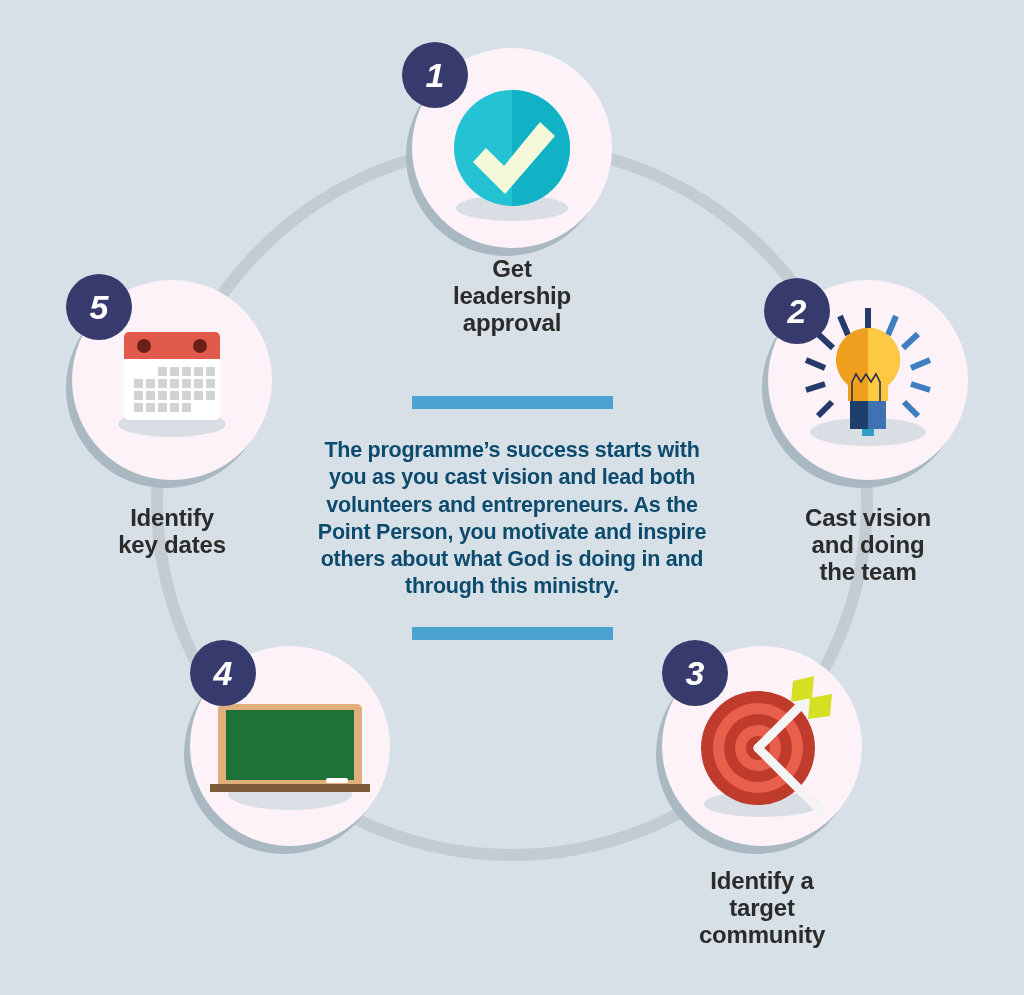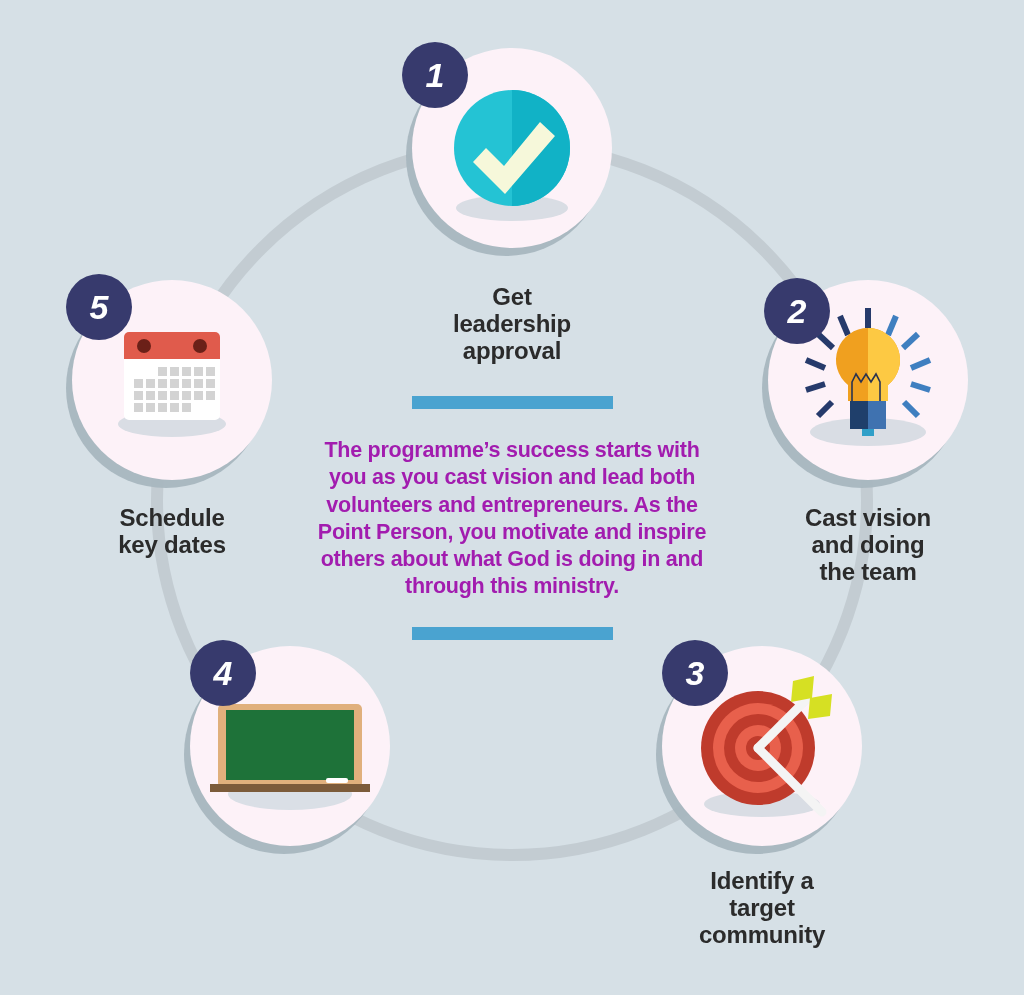--- a/index.html
+++ b/index.html
@@ -103,21 +103,21 @@
     z-index: 5;
   }
   .rule {
     width: 201px;
     height: 13px;
     background: #4aa3d0;
     margin: 0 auto;
   }
   .rule.bottom { margin-top: 26px; }
   .center-text {
-    color: #a21caf;
+    color: #0c4a6e;
     font-size: 21.5px;
     font-weight: bold;
     line-height: 1.27;
     letter-spacing: -0.25px;
     margin: 28px 0 0 0;
     padding: 0 8px;
   }
 </style>
 </head>
 <body>
@@ -133,21 +133,21 @@
     <div class="node-disc">
       <svg class="node-icon" viewBox="0 0 200 200">
         <ellipse cx="100" cy="160" rx="56" ry="13" fill="#d9dde4"></ellipse>
         <circle cx="100" cy="100" r="58" fill="#24c3d4"></circle>
         <path d="M100 42 a58 58 0 0 1 0 116 z" fill="#11b2c6"></path>
         <path d="M74 100 L92 118 L128 74 L143 88 L93 146 L61 114 Z" fill="#f6f8da"></path>
       </svg>
     </div>
     <div class="badge" style="left:-10px; top:-6px;">1</div>
   </div>
-  <div class="label" style="left:392px; top:284px; width:240px;">Get
+  <div class="label" style="left:392px; top:256px; width:240px;">Get
 leadership
 approval</div>
 
   <div class="node" style="left:768px; top:280px;">
     <div class="node-plate"></div>
     <div class="node-disc">
       <svg class="node-icon" viewBox="0 0 200 200">
         <ellipse cx="100" cy="152" rx="58" ry="14" fill="#d9dde4"></ellipse>
         <g stroke-linecap="butt">
           <line x1="100" y1="28" x2="100" y2="48" stroke="#263a6b" stroke-width="6"></line>
@@ -247,21 +247,21 @@
           <rect x="62" y="123" width="9" height="9"></rect>
             <rect x="74" y="123" width="9" height="9"></rect>
           <rect x="86" y="123" width="9" height="9"></rect>
             <rect x="98" y="123" width="9" height="9"></rect>
           <rect x="110" y="123" width="9" height="9"></rect>
         </g>
       </svg>
     </div>
     <div class="badge" style="left:-6px; top:-6px;">5</div>
   </div>
-  <div class="label" style="left:52px; top:505px; width:240px;">Schedule
+  <div class="label" style="left:52px; top:505px; width:240px;">Identify
 key dates</div>
 
   <div class="center-block">
     <div class="rule top"></div>
     <p class="center-text">The programme’s success starts with you as you cast vision and lead both volunteers and entrepreneurs. As the Point Person, you motivate and inspire others about what God is doing in and through this ministry.</p>
     <div class="rule bottom"></div>
   </div>
 
 </div>
 

